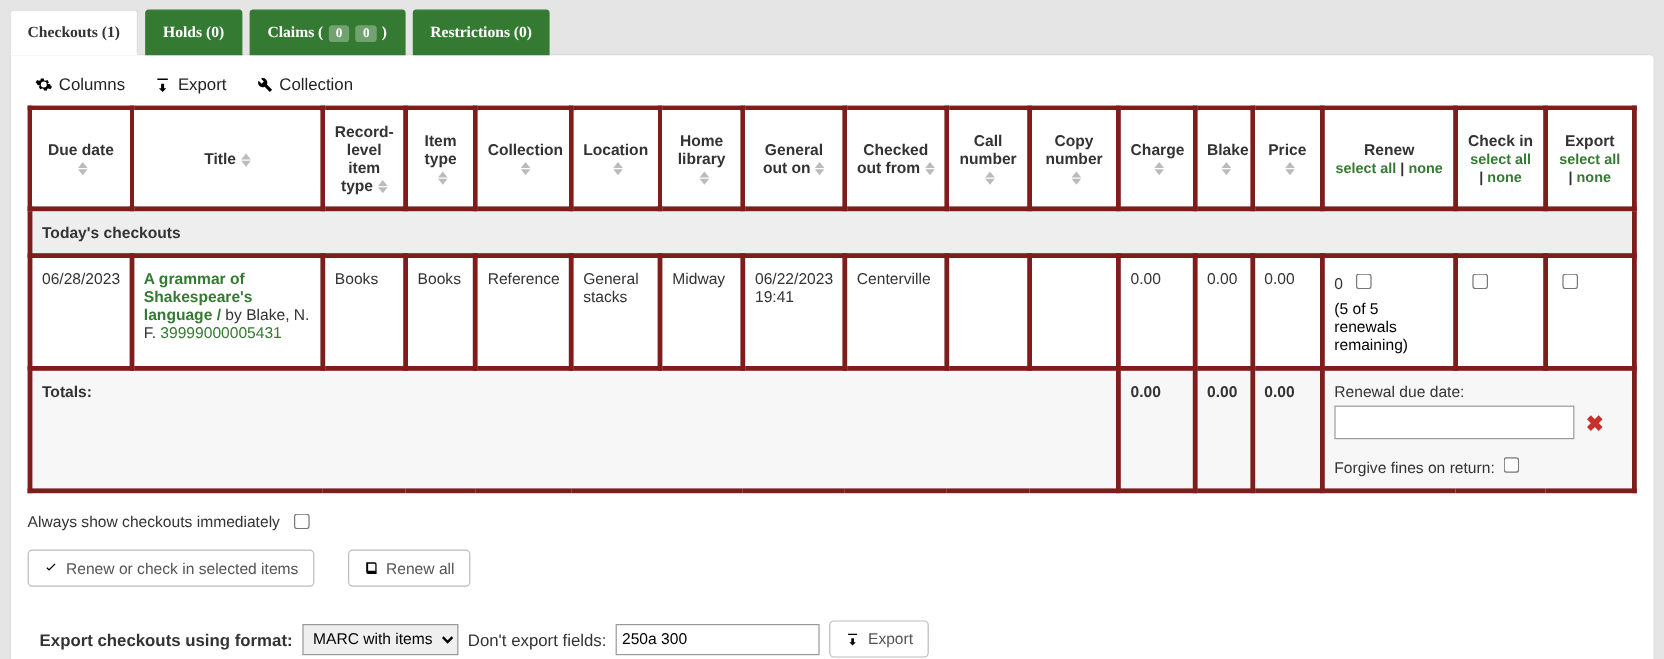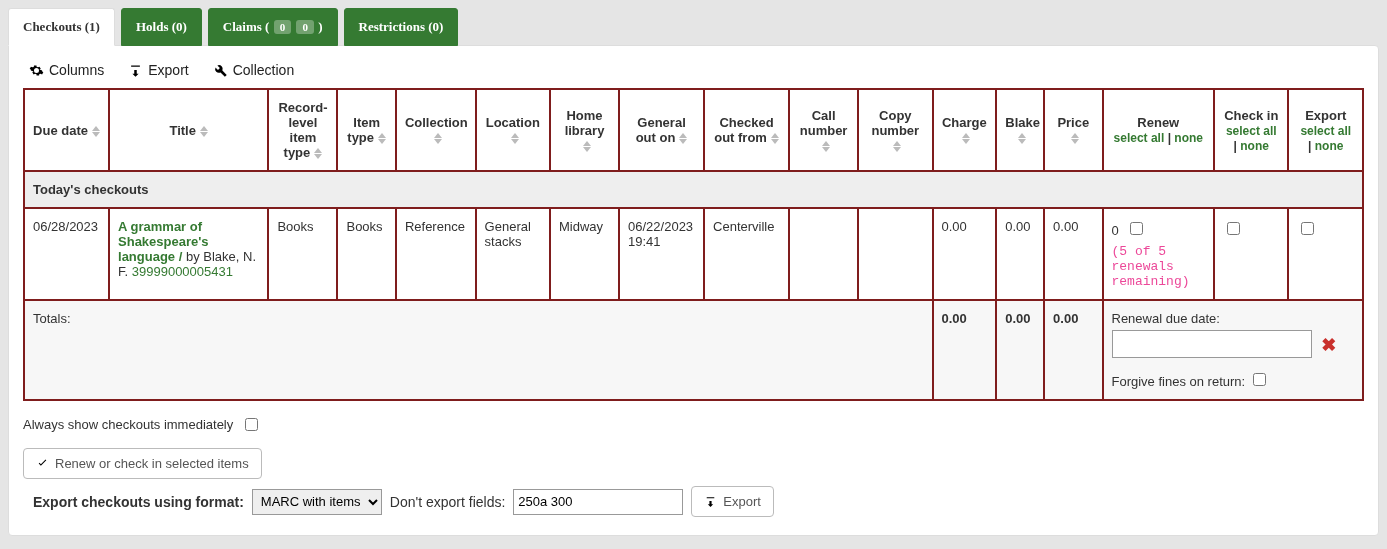--- a/index.html
+++ b/index.html
@@ -78,21 +78,21 @@
     cursor: pointer;
     color: #222;
   }
   .tool-btn svg { width: 15px; height: 15px; }
   table.data {
     width: 100%;
     border-collapse: collapse;
     table-layout: fixed;
   }
   table.data th, table.data td {
-    border: 2px solid #7f1d1d;
+    border: 4px solid #7f1d1d;
     padding: 10px 8px;
     text-align: left;
     vertical-align: top;
     font-size: 13px;
   }
   table.data th {
     background: #fff;
     font-weight: bold;
     text-align: center;
     vertical-align: middle;
@@ -120,23 +120,23 @@
     padding: 8px 10px;
   }
   a.link { color: #357a32; font-weight: bold; text-decoration: none; text-align: right; }
   a.barcode { color: #357a32; text-decoration: none; }
   .num { text-align: right; }
   .center { text-align: center; }
   .sub-links { font-size: 12px; font-weight: bold; }
   .sub-links .sa { color: #357a32; cursor: pointer; }
   .sub-links .sep { color: #333; }
   .renew-cell { text-align: center; font-size: 12px; }
-  .renew-cell .rem { color: #ec4899; display: block; margin-top: 6px; font-family: Liberation Mono, monospace; }
+  .renew-cell .rem { color: #000000; display: block; margin-top: 6px; }
   .footer-row td { background: #f7f7f7; vertical-align: middle; }
-  .footer-lbl { text-align: right; font-weight: normal; padding-right: 12px; }
+  .footer-lbl { text-align: right; font-weight: bold; padding-right: 12px; }
   .footer-num { text-align: right; font-weight: bold; }
   .renewal-box {
     padding: 8px 10px;
   }
   .renewal-box input[type="text"] {
     width: 200px;
     height: 28px;
     border: 1px solid #999;
     margin-top: 4px;
   }
@@ -167,21 +167,21 @@
     cursor: pointer;
     font-size: 13px;
     color: #555;
   }
   .btn svg { width: 13px; height: 13px; }
   .btn-row { display: flex; gap: 28px; }
   .export-row {
     display: flex;
     align-items: center;
     gap: 8px;
-    margin-top: 7px;
+    margin-top: 28px;
     padding-left: 10px;
     font-size: 14px;
   }
   .export-row select, .export-row input[type="text"] {
     height: 26px;
     border: 1px solid #999;
     padding: 2px 4px;
     font-size: 13px;
   }
   .export-row input[type="text"] { width: 170px; }
@@ -346,20 +346,26 @@
       <input type="checkbox" style="">
     </div>
 
     <div class="btn-row">
       <button class="btn">
         <svg viewBox="0 0 24 24">
             <path d="M9 16l-4-4 1.4-1.4L9 13.2l8.6-8.6L19 6z"></path>
           </svg>
         <span>Renew or check in selected items</span>
       </button>
+      <button class="btn">
+        <svg viewBox="0 0 24 24">
+            <path d="M4 3h13a3 3 0 013 3v15H7a3 3 0 01-3-3V3zm3 2v11h11V6a1 1 0 00-1-1H7z"></path>
+          </svg>
+        <span>Renew all</span>
+      </button>
     </div>
 
     <div class="export-row">
       <label>Export checkouts using format:</label>
       <select>
         <option>MARC with items</option>
       </select>
       <span>Don't export fields:</span>
       <input type="text" value="250a 300" style="">
       <button class="btn">

